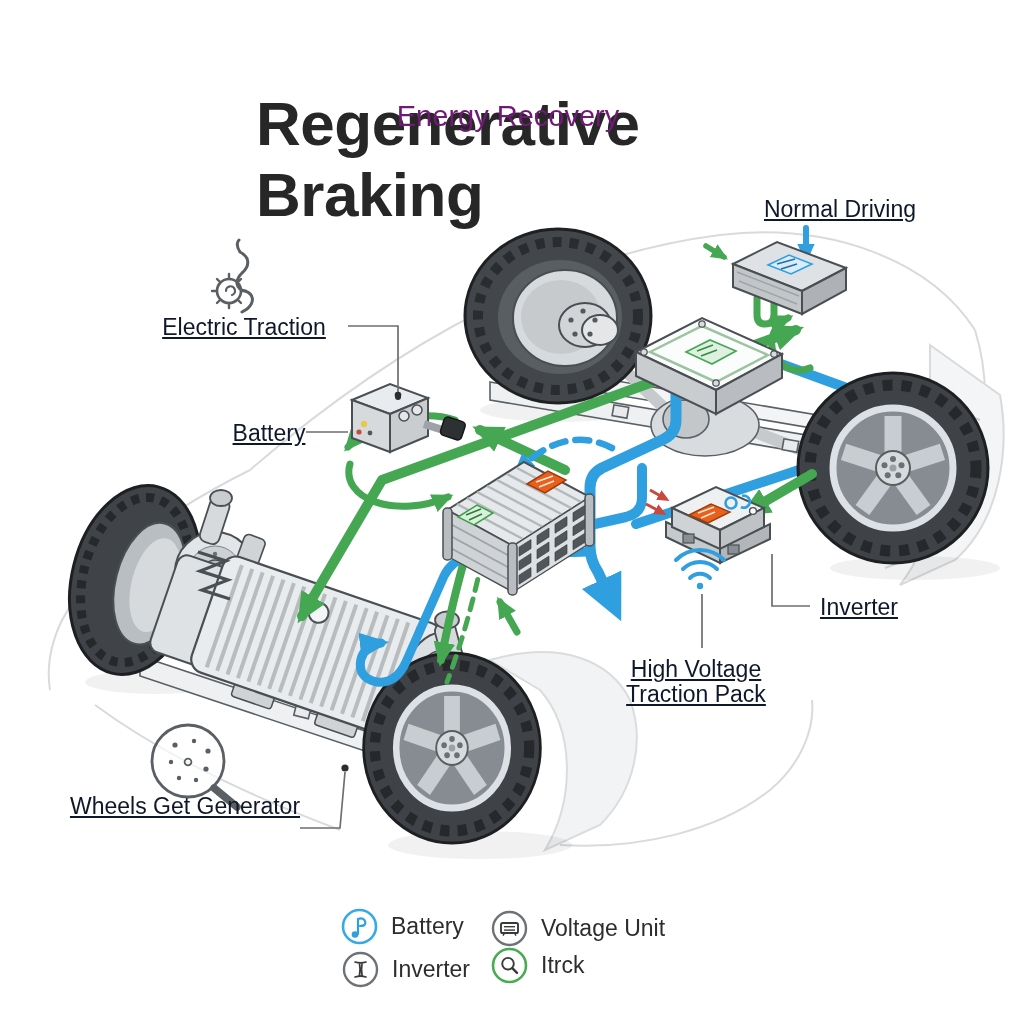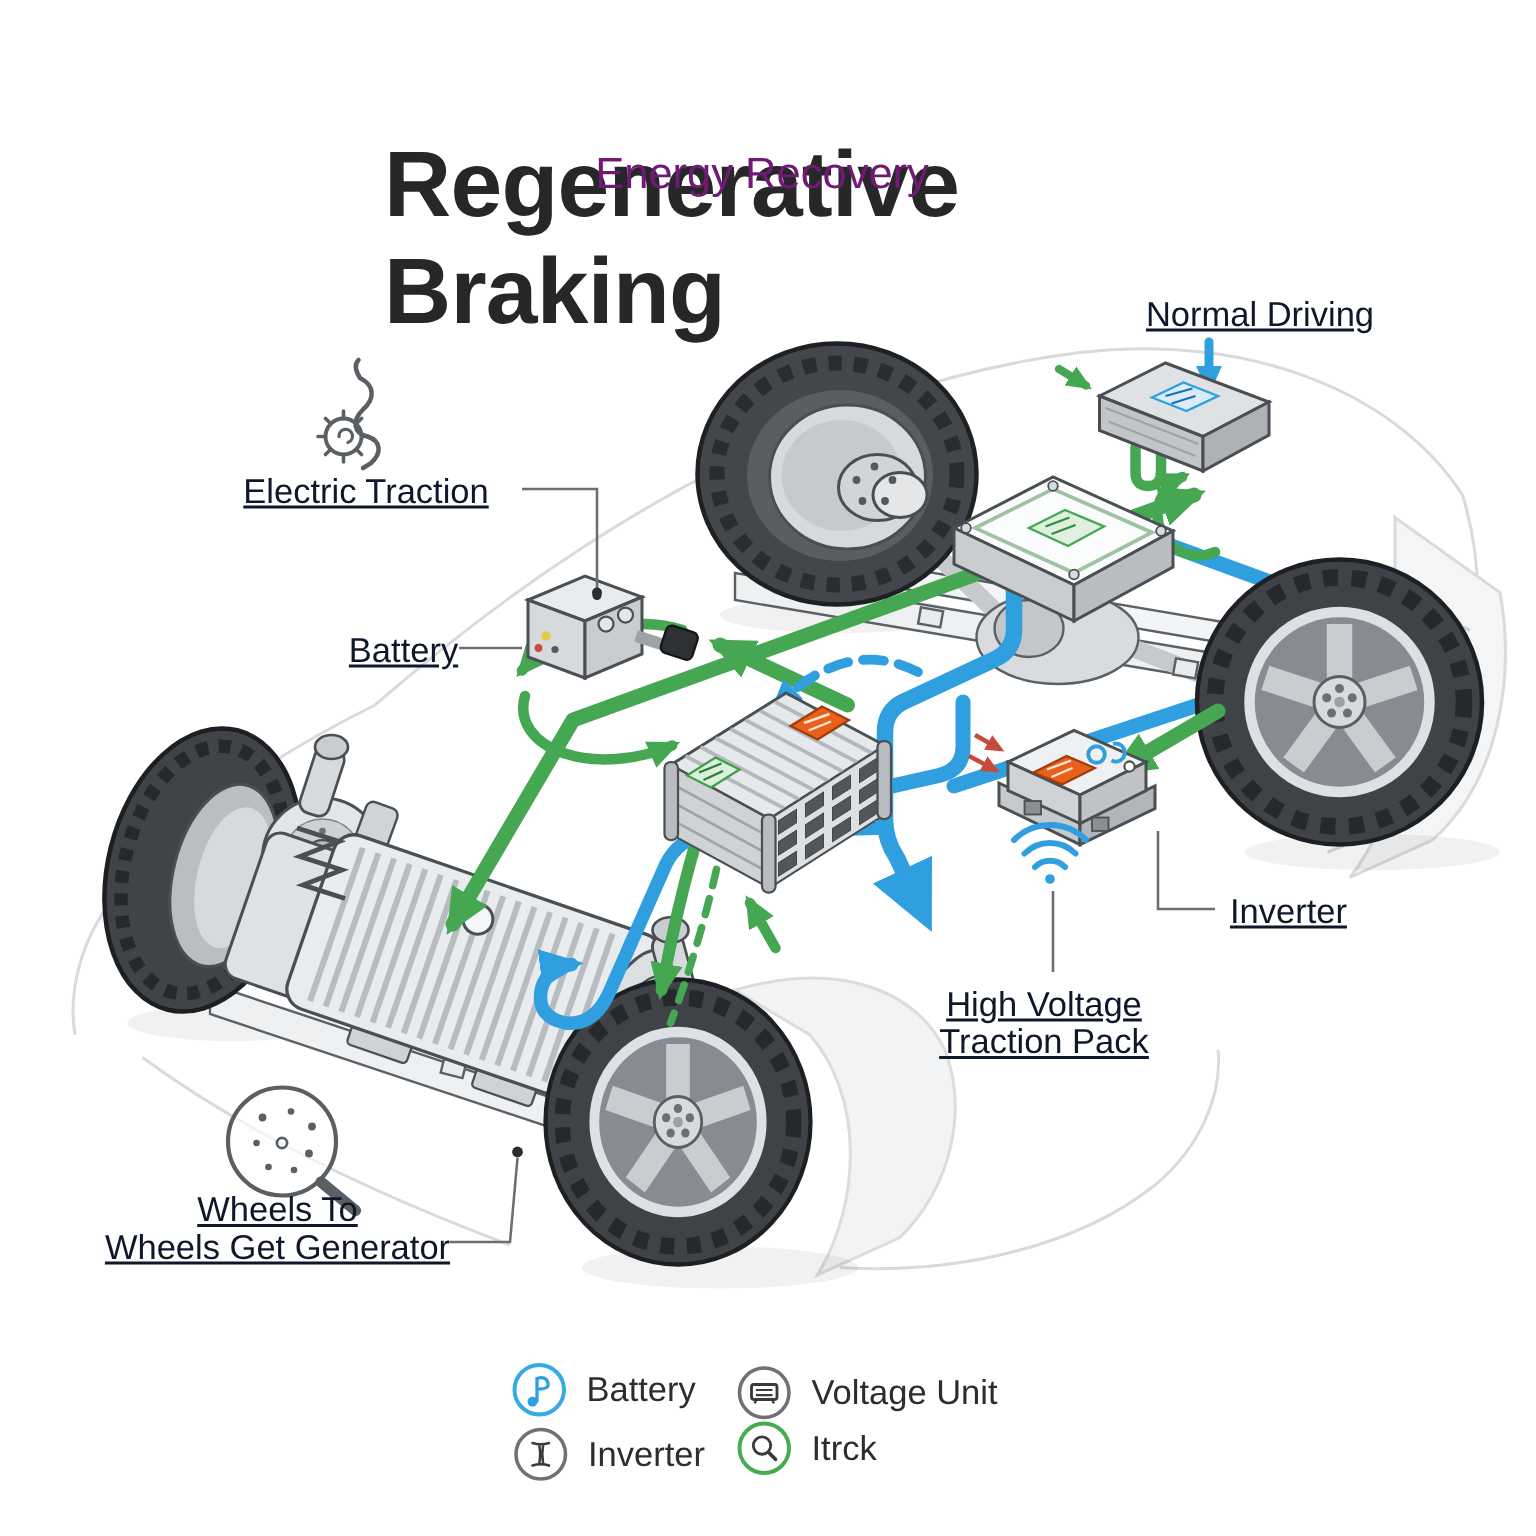--- a/index.html
+++ b/index.html
@@ -378,21 +378,20 @@
   <div class="lbl" style="left:820px;top:595px;">
     <span>Inverter</span>
   </div>
 
   <div class="lbl center" style="left:696px;top:657px;">
     <div>High Voltage</div>
     <div>Traction Pack</div>
   </div>
 
   <div class="lbl center" style="left:185px;top:794px;">
-    <div>Wheels To</div>
     <div>Wheels Get Generator</div>
   </div>
 
   <div class="leg" style="left:341px;top:908px;">
     <svg class="ring" width="37" height="37" viewBox="-18.5 -18.5 37 37">
       <circle r="16.5" fill="none" stroke="#35aae4" stroke-width="2.6"></circle>
       <path d="M -1.5,7.5 L -1.5,-7.5 Q 4.5,-9.5 5.8,-4.5 Q 6.6,-0.5 0.5,-0.5" fill="none" stroke="#2f9fe0" stroke-width="2.2" stroke-linecap="round"></path>
       <circle cx="-4.5" cy="8" r="3.3" fill="#2f9fe0"></circle>
     </svg>
     <span>Battery</span>

